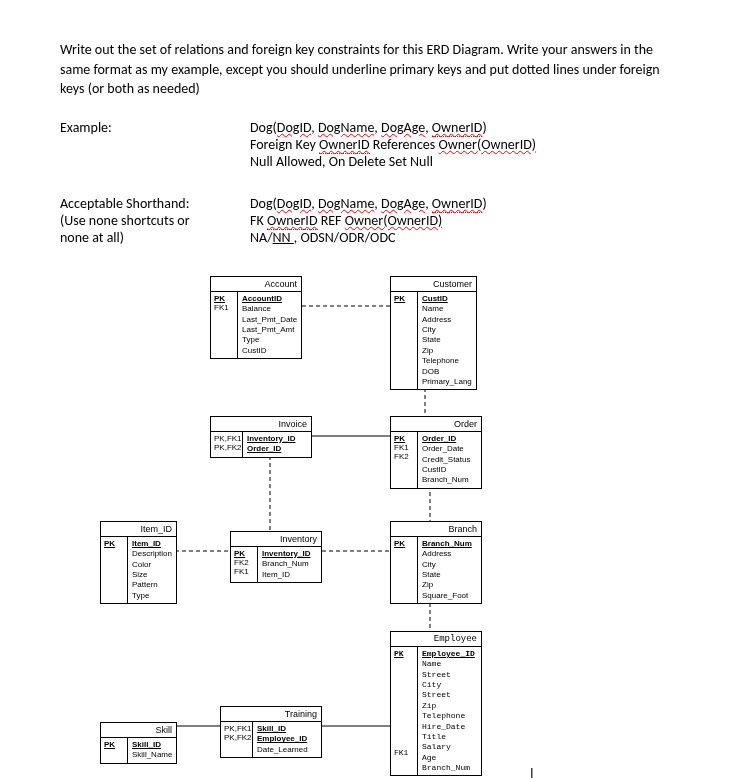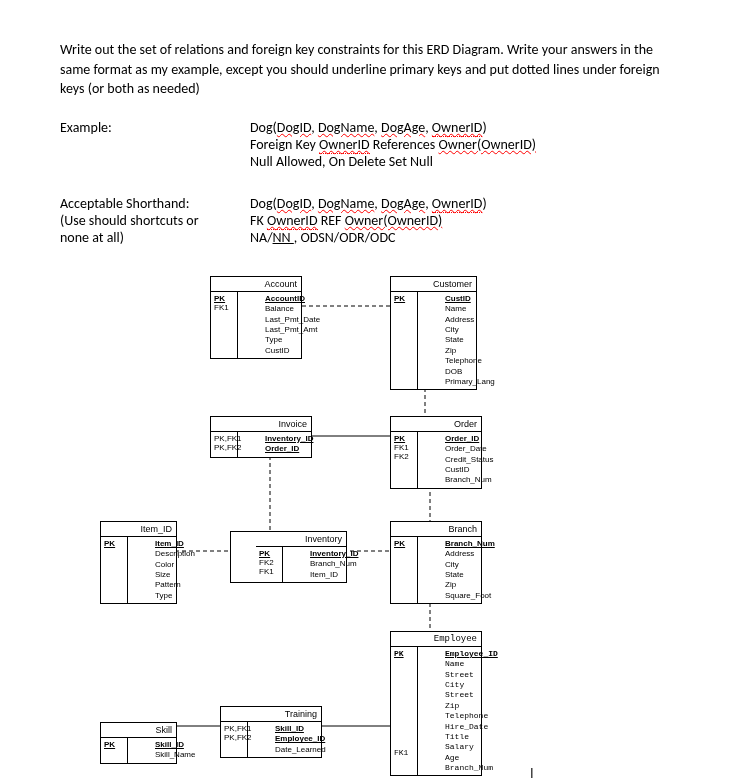--- a/index.html
+++ b/index.html
@@ -44,21 +44,20 @@
     background: #fff;
   }
   .entity-title {
     border-bottom: 1px solid #000;
     padding: 2px 4px;
     text-align: right;
     font-size: 9px;
   }
   .entity-body {
     display: flex;
-    gap: 23px;
   }
   .key-col {
     border-right: 1px solid #000;
     padding: 2px 3px;
     min-width: 20px;
     font-size: 8px;
   }
   .attr-col {
     padding: 2px 4px;
     min-width: 60px;
@@ -104,21 +103,21 @@
     </div>
     <div>Null Allowed, On Delete Set Null</div>
   </div>
 </div>
 
 <br>
 
 <div class="example-row">
   <div class="example-label">
     <div>Acceptable Shorthand:</div>
-    <div>(Use should shortcuts or</div>
+    <div>(Use none shortcuts or</div>
     <div>none at all)</div>
   </div>
   <div class="example-content">
     <div>
       <span>Dog(</span><span class="u wavy">DogID</span><span>, </span><span class="wavy">DogName</span><span>, </span><span class="wavy">DogAge</span><span>, </span><span class="wavy dotted">OwnerID</span><span>)</span>
     </div>
     <div>
       <span>FK </span><span class="wavy dotted">OwnerID</span><span> REF </span><span class="u wavy">Owner(OwnerID)</span>
     </div>
     <div>
@@ -228,21 +227,21 @@
         <div class="pk">Item_ID</div>
         <div>Description</div>
         <div>Color</div>
         <div>Size</div>
         <div>Pattern</div>
         <div>Type</div>
       </div>
     </div>
   </div>
 
-  <div class="entity" style="left:170px; top:255px; width:90px;padding-left:25px;">
+  <div class="entity" style="left:170px; top:255px; width:90px;">
     <div class="entity-title">Inventory</div>
     <div class="entity-body">
       <div class="key-col">
         <div class="pk">PK</div>
         <div>FK2</div>
         <div>FK1</div>
       </div>
       <div class="attr-col">
         <div class="pk">Inventory_ID</div>
         <div>Branch_Num</div>

